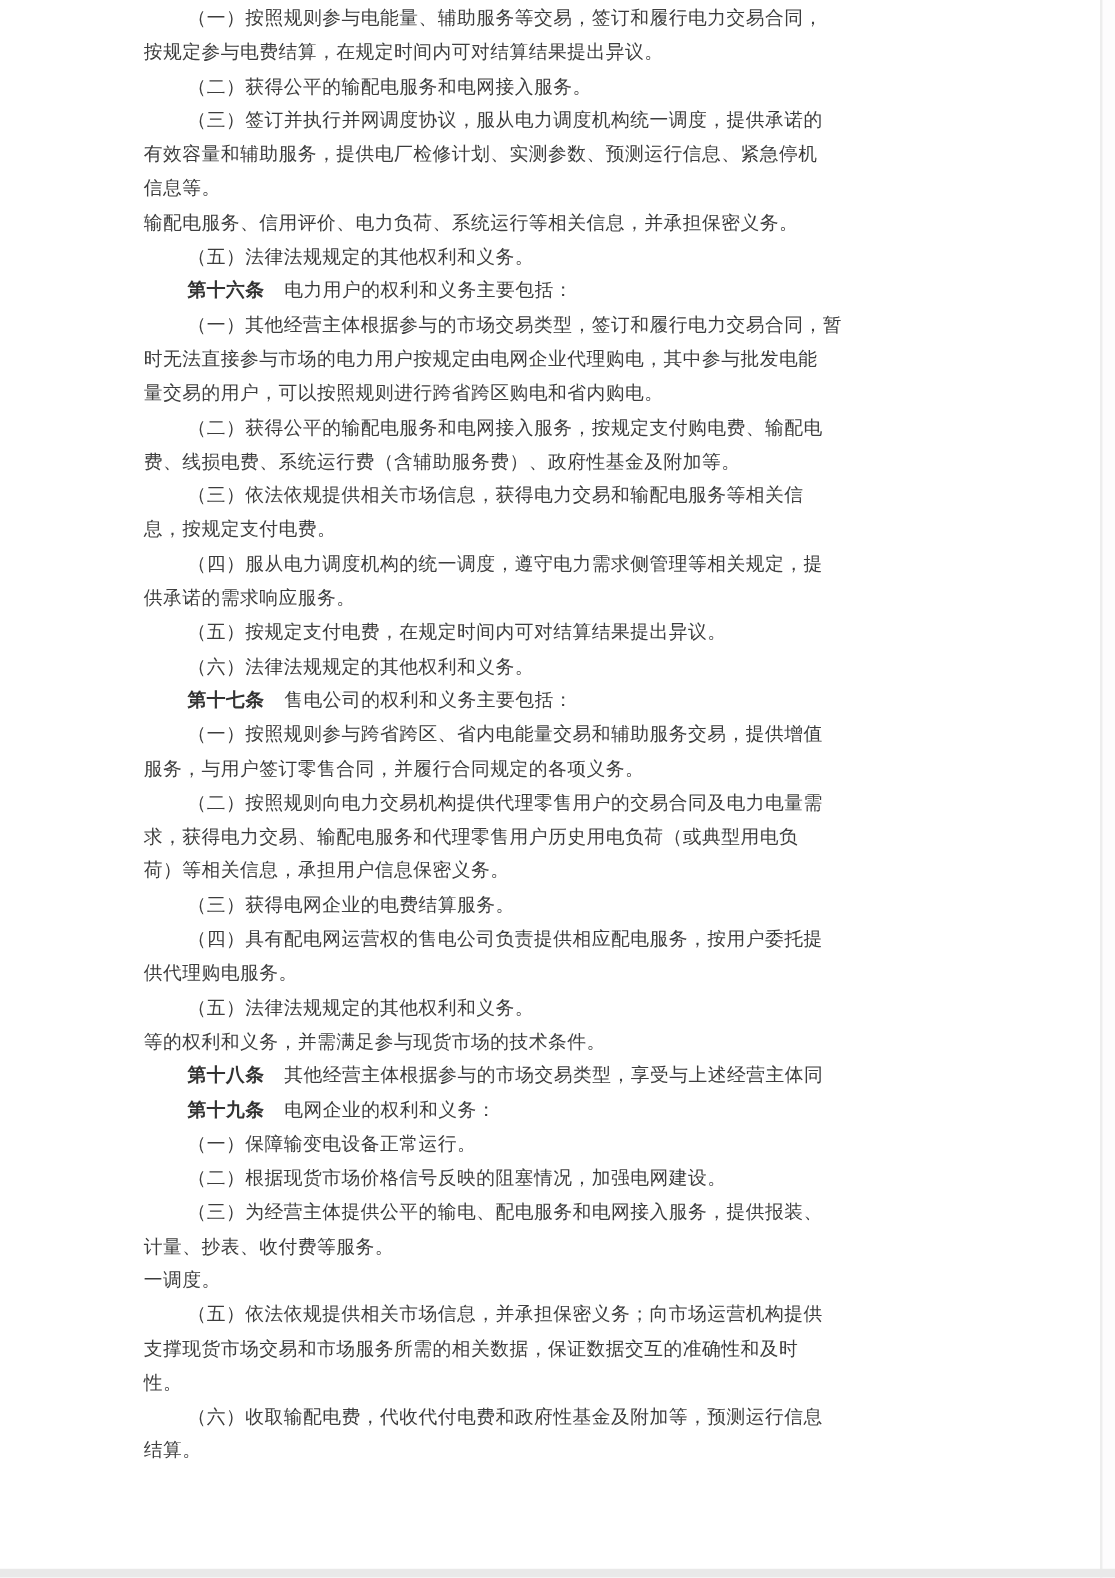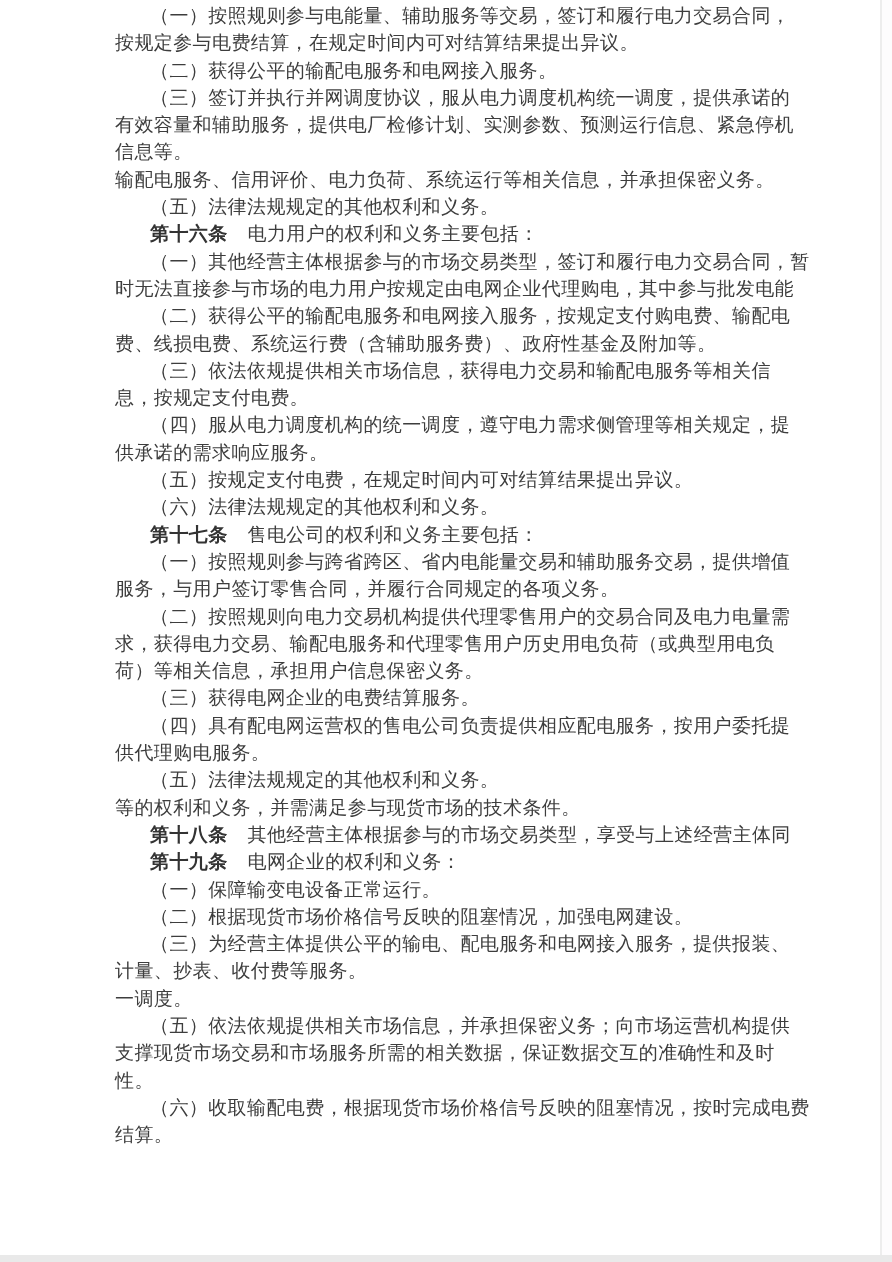--- a/index.html
+++ b/index.html
@@ -17,21 +17,21 @@
   .page {
     position: absolute;
     inset: 0;
     background: var(--page-bg, #ffffff);
   }
   .doc-body {
     position: absolute;
     left: 115px;
     top: 2px;
     width: 682px;
-    font-size: 19px;
+    font-size: 15px;
     line-height: 27.3px;
     letter-spacing: 0.4px;
     color: var(--text-color, #3d3d3d);
   }
   .line {
     height: 27.3px;
     white-space: nowrap;
     overflow: visible;
   }
   .line.indent {
@@ -76,20 +76,21 @@
       <div class="line"><span>按规定参与电费结算，在规定时间内可对结算结果提出异议。</span></div>
       <div class="line indent"><span>（二）获得公平的输配电服务和电网接入服务。</span></div>
       <div class="line indent"><span>（三）签订并执行并网调度协议，服从电力调度机构统一调度，提供承诺的</span></div>
       <div class="line"><span>有效容量和辅助服务，提供电厂检修计划、实测参数、预测运行信息、紧急停机</span></div>
       <div class="line"><span>信息等。</span></div>
       <div class="line"><span>输配电服务、信用评价、电力负荷、系统运行等相关信息，并承担保密义务。</span></div>
       <div class="line indent"><span>（五）法律法规规定的其他权利和义务。</span></div>
       <div class="line indent"><span class="article-label">第十六条</span><span>电力用户的权利和义务主要包括：</span></div>
       <div class="line indent"><span>（一）其他经营主体根据参与的市场交易类型，签订和履行电力交易合同，暂</span></div>
       <div class="line"><span>时无法直接参与市场的电力用户按规定由电网企业代理购电，其中参与批发电能</span></div>
+      <div class="line"><span>量交易的用户，可以按照规则进行跨省跨区购电和省内购电。</span></div>
       <div class="line indent"><span>（二）获得公平的输配电服务和电网接入服务，按规定支付购电费、输配电</span></div>
       <div class="line"><span>费、线损电费、系统运行费（含辅助服务费）、政府性基金及附加等。</span></div>
       <div class="line indent"><span>（三）依法依规提供相关市场信息，获得电力交易和输配电服务等相关信</span></div>
       <div class="line"><span>息，按规定支付电费。</span></div>
       <div class="line indent"><span>（四）服从电力调度机构的统一调度，遵守电力需求侧管理等相关规定，提</span></div>
       <div class="line"><span>供承诺的需求响应服务。</span></div>
       <div class="line indent"><span>（五）按规定支付电费，在规定时间内可对结算结果提出异议。</span></div>
       <div class="line indent"><span>（六）法律法规规定的其他权利和义务。</span></div>
       <div class="line indent"><span class="article-label">第十七条</span><span>售电公司的权利和义务主要包括：</span></div>
       <div class="line indent"><span>（一）按照规则参与跨省跨区、省内电能量交易和辅助服务交易，提供增值</span></div>
@@ -105,19 +106,19 @@
       <div class="line indent"><span class="article-label">第十八条</span><span>其他经营主体根据参与的市场交易类型，享受与上述经营主体同</span></div>
       <div class="line indent"><span class="article-label">第十九条</span><span>电网企业的权利和义务：</span></div>
       <div class="line indent"><span>（一）保障输变电设备正常运行。</span></div>
       <div class="line indent"><span>（二）根据现货市场价格信号反映的阻塞情况，加强电网建设。</span></div>
       <div class="line indent"><span>（三）为经营主体提供公平的输电、配电服务和电网接入服务，提供报装、</span></div>
       <div class="line"><span>计量、抄表、收付费等服务。</span></div>
       <div class="line"><span>一调度。</span></div>
       <div class="line indent"><span>（五）依法依规提供相关市场信息，并承担保密义务；向市场运营机构提供</span></div>
       <div class="line"><span>支撑现货市场交易和市场服务所需的相关数据，保证数据交互的准确性和及时</span></div>
       <div class="line"><span>性。</span></div>
-      <div class="line indent"><span>（六）收取输配电费，根据现货市场价格信号反映的阻塞情况，按时完成电费</span></div>
+      <div class="line indent"><span>（六）收取输配电费，代收代付电费和政府性基金及附加等，预测运行信息</span></div>
       <div class="line"><span>结算。</span></div>
     </div>
   <div class="page-right-shade"></div>
   <div class="page-edge-right"></div>
   <div class="page-edge-bottom"></div>
 </div>
 
 </body></html>

